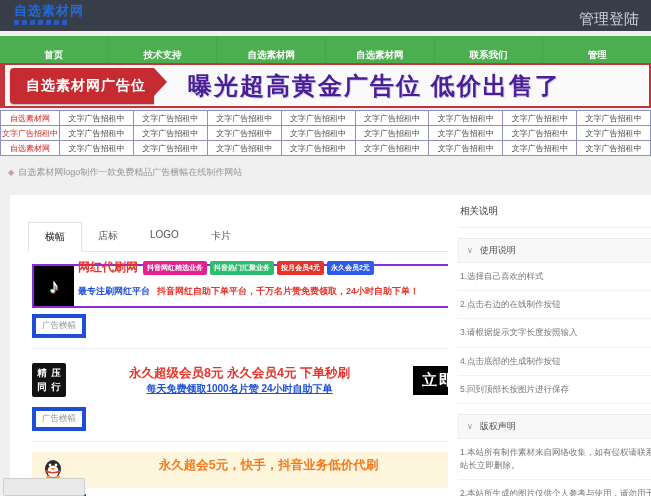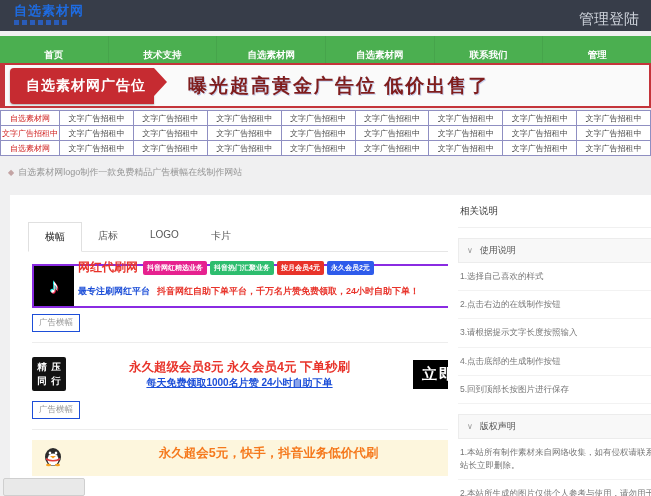--- a/index.html
+++ b/index.html
@@ -18,21 +18,21 @@
       font-size:9.5px;font-weight:bold;border-left:1px solid rgba(0,0,0,0.06);cursor:pointer;}
   .nav-item:first-child{border-left:none;}
   
   .promo{position:absolute;top:63px;left:0;right:0;height:45px;background:#fafafa;
       border:2px solid #c4343a;border-left-width:5px;display:flex;align-items:center;box-sizing:border-box;}
   .ribbon{background:#c62b31;color:#fff;font-weight:bold;font-size:14px;height:36px;
       display:flex;align-items:center;padding:0 8px 0 16px;margin-left:5px;border-radius:4px 0 0 4px;
       position:relative;box-shadow:0 1px 2px rgba(0,0,0,.3);letter-spacing:1px;}
   .ribbon:after{content:"";position:absolute;right:-13px;top:0;
       border-top:14px solid transparent;border-bottom:14px solid transparent;border-left:13px solid #c62b31;}
-  .headline{margin-left:34px;color:#7f1d1d;font-size:19px;font-weight:900;letter-spacing:2px;
+  .headline{margin-left:34px;color:#4c1d95;font-size:24px;font-weight:900;letter-spacing:2px;
       text-shadow:1px 1px 0 #c9d2ef;}
   
   .adtable{position:absolute;top:110px;left:0;width:651px;border-collapse:collapse;
       background:#fff;table-layout:fixed;}
   .adtable td{border:1px solid #8f8fc2;font-size:8px;color:#4a4a4a;text-align:center;
       height:14px;padding:0;white-space:nowrap;overflow:hidden;cursor:pointer;}
   .adtable td.first{color:#d0201f;width:58px;}
   
   .crumb{position:absolute;top:166px;left:8px;font-size:9px;color:#969696;display:flex;align-items:center;gap:4px;}
   .crumb .dia{color:#c3a4a4;font-size:8px;}
@@ -50,21 +50,21 @@
   .b1-logo{width:40px;background:#000;display:flex;align-items:center;justify-content:center;flex:none;}
   .b1-note{color:#fff;font-size:20px;font-weight:bold;text-shadow:-1px -1px 0 #25f4ee,1px 1px 0 #fe2c55;}
   .b1-body{flex:1;display:flex;flex-direction:column;justify-content:flex-end;gap:9px;padding:8px 4px;min-width:0;}
   .b1-row{display:flex;align-items:center;gap:3px;white-space:nowrap;}
   .b1-title{color:#e8332a;font-weight:bold;font-size:12px;margin-right:2px;}
   .pill{color:#fff;font-weight:bold;font-size:7px;padding:2px 4px;border-radius:2px;white-space:nowrap;}
   .b1-sub{color:#1d4fd8;font-weight:bold;font-size:9px;margin-right:4px;}
   .b1-tag{color:#e8332a;font-weight:bold;font-size:9px;overflow:hidden;}
   
   .label-row{display:flex;justify-content:space-between;align-items:center;margin-top:6px;}
-  .ad-label{border:1px solid #1d4ed8;color:#999;font-size:8.5px;padding:2px 6px;background:#fff;}
+  .ad-label{border:4px solid #1d4ed8;color:#999;font-size:8.5px;padding:2px 6px;background:#fff;}
   .make-btn{background:#1e88e5;color:#fff;font-size:8.5px;padding:2px 8px;border-radius:2px;cursor:pointer;}
   .divider{border-top:1px solid #ededed;margin:10px 0;}
   
   .banner2{display:flex;align-items:center;gap:8px;height:42px;cursor:pointer;}
   .b2-logo{width:34px;height:34px;background:#121212;color:#fff;display:grid;flex:none;
       grid-template-columns:1fr 1fr;font-size:9.5px;font-weight:bold;align-items:center;
       justify-items:center;padding:3px;box-sizing:border-box;border-radius:2px;}
   .b2-mid{flex:1;text-align:center;min-width:0;}
   .b2-red{color:#e8332a;font-weight:bold;font-size:12.5px;white-space:nowrap;}
   .b2-blue{color:#1d4fd8;font-weight:bold;font-size:10px;white-space:nowrap;text-decoration:underline;}

